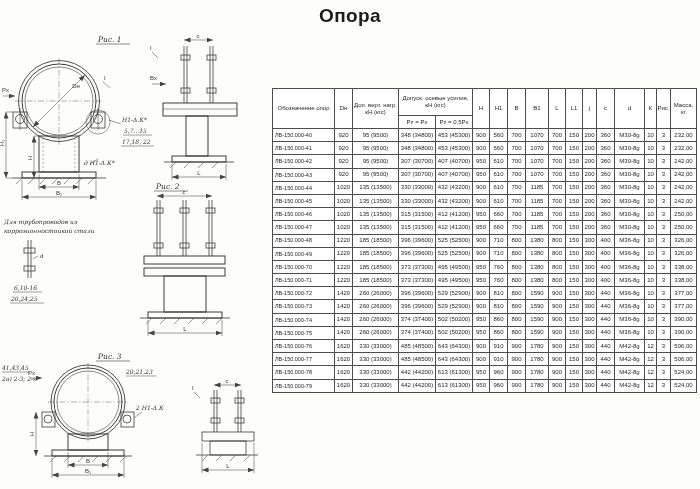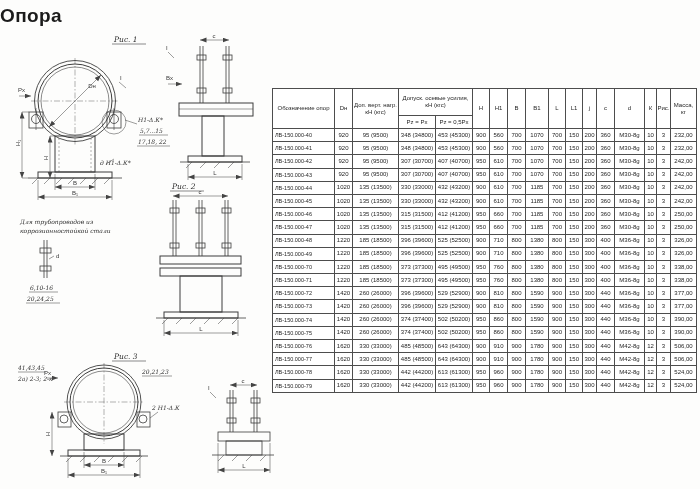--- a/index.html
+++ b/index.html
@@ -2,24 +2,24 @@
 <html><head>
 <meta charset="utf-8">
 <style>
   html,body{margin:0;padding:0;}
   body{
     width:700px;height:489px;position:relative;overflow:hidden;
     background:#fdfdfc;color:#222;
     font-family:"Liberation Sans",sans-serif;
   }
   .page-title{
-    position:absolute;top:5px;left:0;right:0;text-align:left;
+    position:absolute;top:5px;left:0;right:0;text-align:center;
     font-size:19px;font-weight:600;color:#1b1b1b;letter-spacing:.4px;
   }
-  .drawing-area{position:absolute;left:16px;top:28px;width:272px;height:461px;}
+  .drawing-area{position:absolute;left:0;top:28px;width:272px;height:461px;}
   svg text{fill:#3a3a3a;}
   .t6{font-size:6px;}
   .lab{font-size:7.5px;font-style:italic;font-family:"DejaVu Serif",serif;fill:#2f2f2f;}
   .hand{font-size:6px;font-style:italic;font-family:"DejaVu Serif",serif;fill:#2f2f2f;}
   .spec-table{
     position:absolute;left:272px;top:88px;width:424px;
     border-collapse:collapse;table-layout:fixed;
     background:#fff;
   }
   .spec-table th,.spec-table td{

